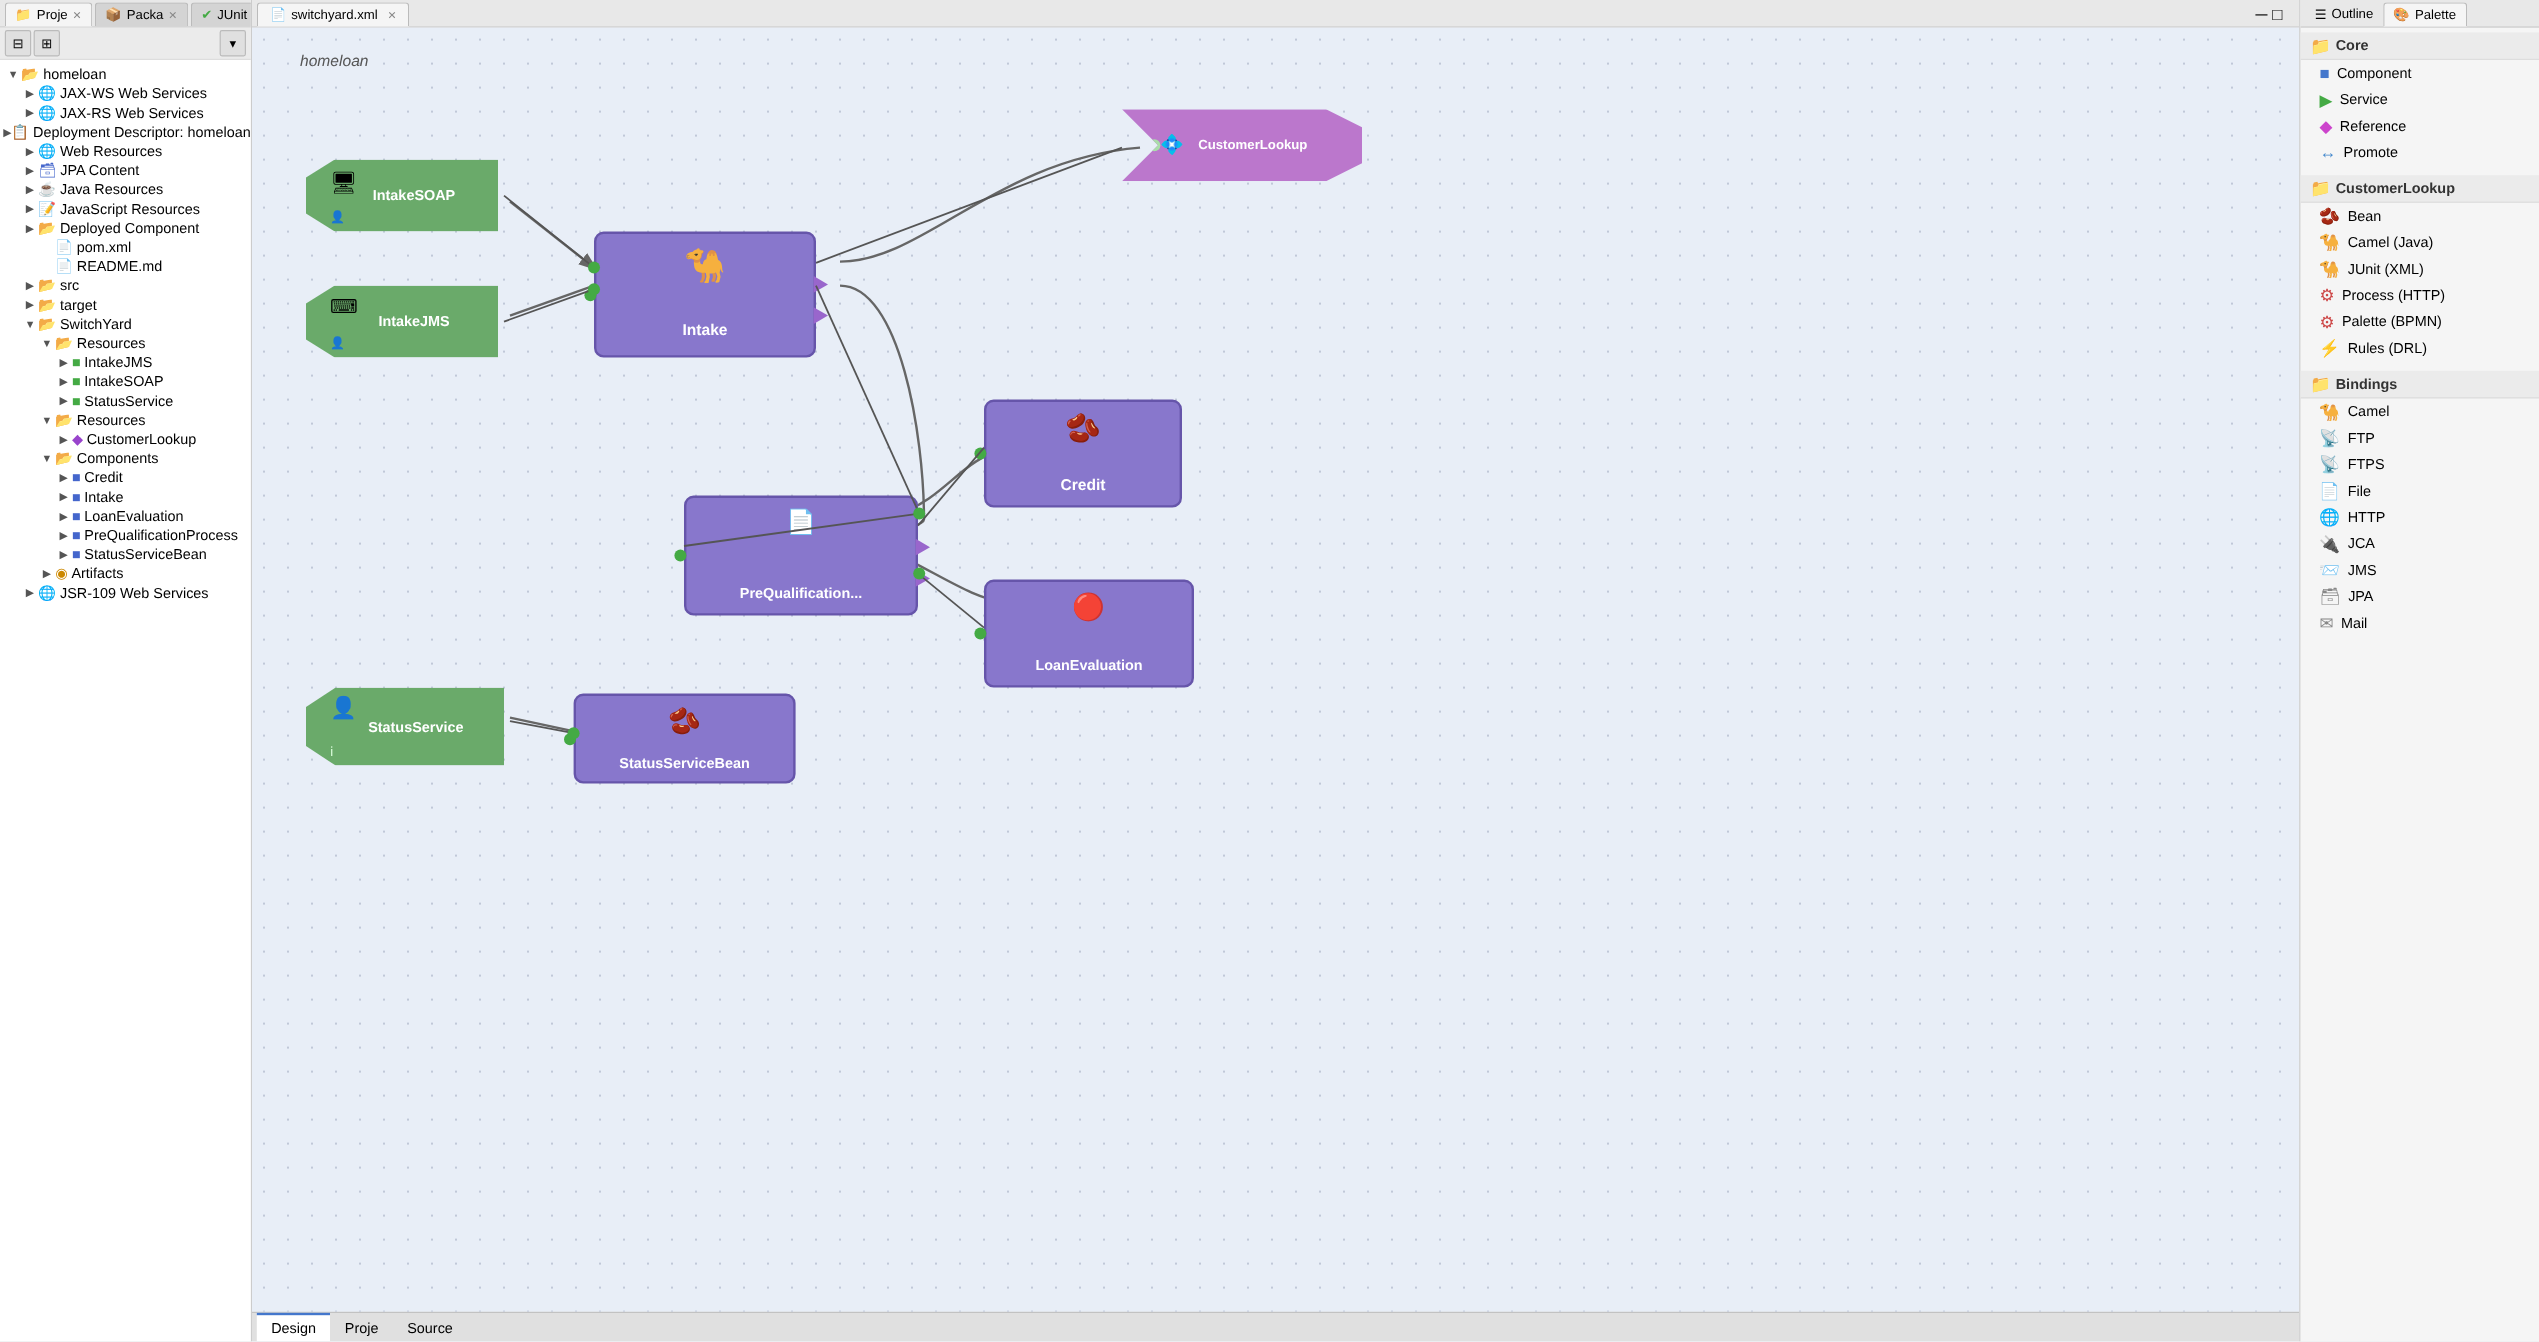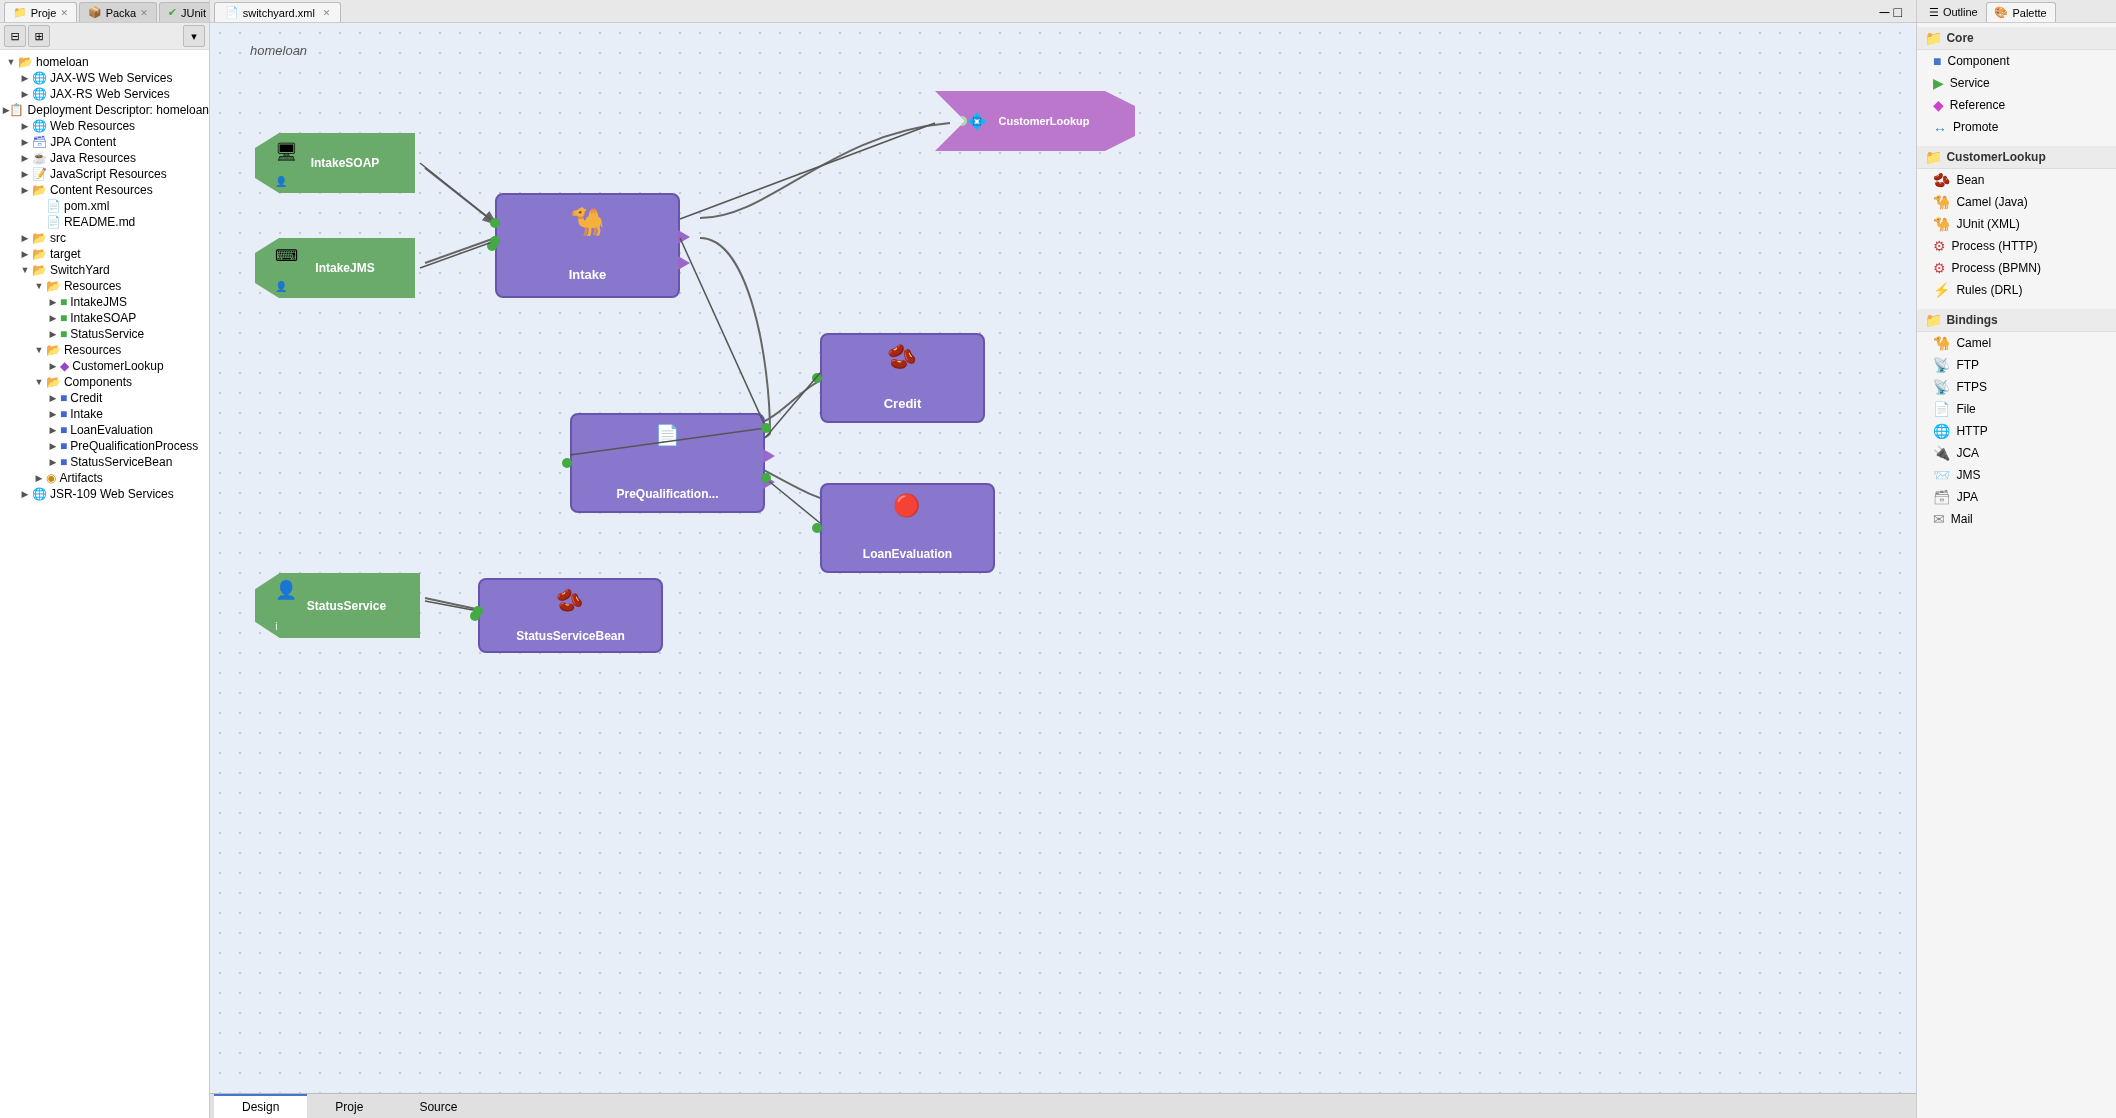--- a/index.html
+++ b/index.html
@@ -129,21 +129,21 @@
       width: 100%; height: 100%;
       pointer-events: none;
     }
     #bottom-tabs {
       display: flex;
       background: #e0e0e0;
       border-top: 1px solid #bbb;
       padding: 0 4px;
     }
     .bottom-tab {
-      padding: 4px 28px;
+      padding: 4px 12px;
       font-size: 12px;
       cursor: pointer;
       border-top: 2px solid transparent;
     }
     .bottom-tab.active {
       background: #fff;
       border-top: 2px solid #4477cc;
       font-weight: 500;
     }
 
@@ -282,21 +282,21 @@
     <div class="tree-item">
       <span class="tree-indent" style="width:18px;"></span>
       <span class="tree-arrow">▶</span>
       <span class="tree-icon icon-gray">📝</span>
       <span>JavaScript Resources</span>
     </div>
     <div class="tree-item">
       <span class="tree-indent" style="width:18px;"></span>
       <span class="tree-arrow">▶</span>
       <span class="tree-icon icon-folder">📂</span>
-      <span>Content Resources</span>
+      <span>Deployed Component</span>
     </div>
     <div class="tree-item">
       <span class="tree-indent" style="width:32px;"></span>
       <span class="tree-arrow"></span>
       <span class="tree-icon icon-gray">📄</span>
       <span>pom.xml</span>
     </div>
     <div class="tree-item">
       <span class="tree-indent" style="width:32px;"></span>
       <span class="tree-arrow"></span>
@@ -585,21 +585,21 @@
     <div class="palette-item">
       <span class="pi-camel">🐪</span>
       <span>JUnit (XML)</span>
     </div>
     <div class="palette-item">
       <span class="pi-process">⚙</span>
       <span>Process (HTTP)</span>
     </div>
     <div class="palette-item">
       <span class="pi-process">⚙</span>
-      <span>Process (BPMN)</span>
+      <span>Palette (BPMN)</span>
     </div>
     <div class="palette-item">
       <span class="pi-rules">⚡</span>
       <span>Rules (DRL)</span>
     </div>
   </div>
 
   <div class="palette-section">
     <div class="palette-header">
       <span class="palette-header-icon" style="color:#f0c040;">📁</span>

